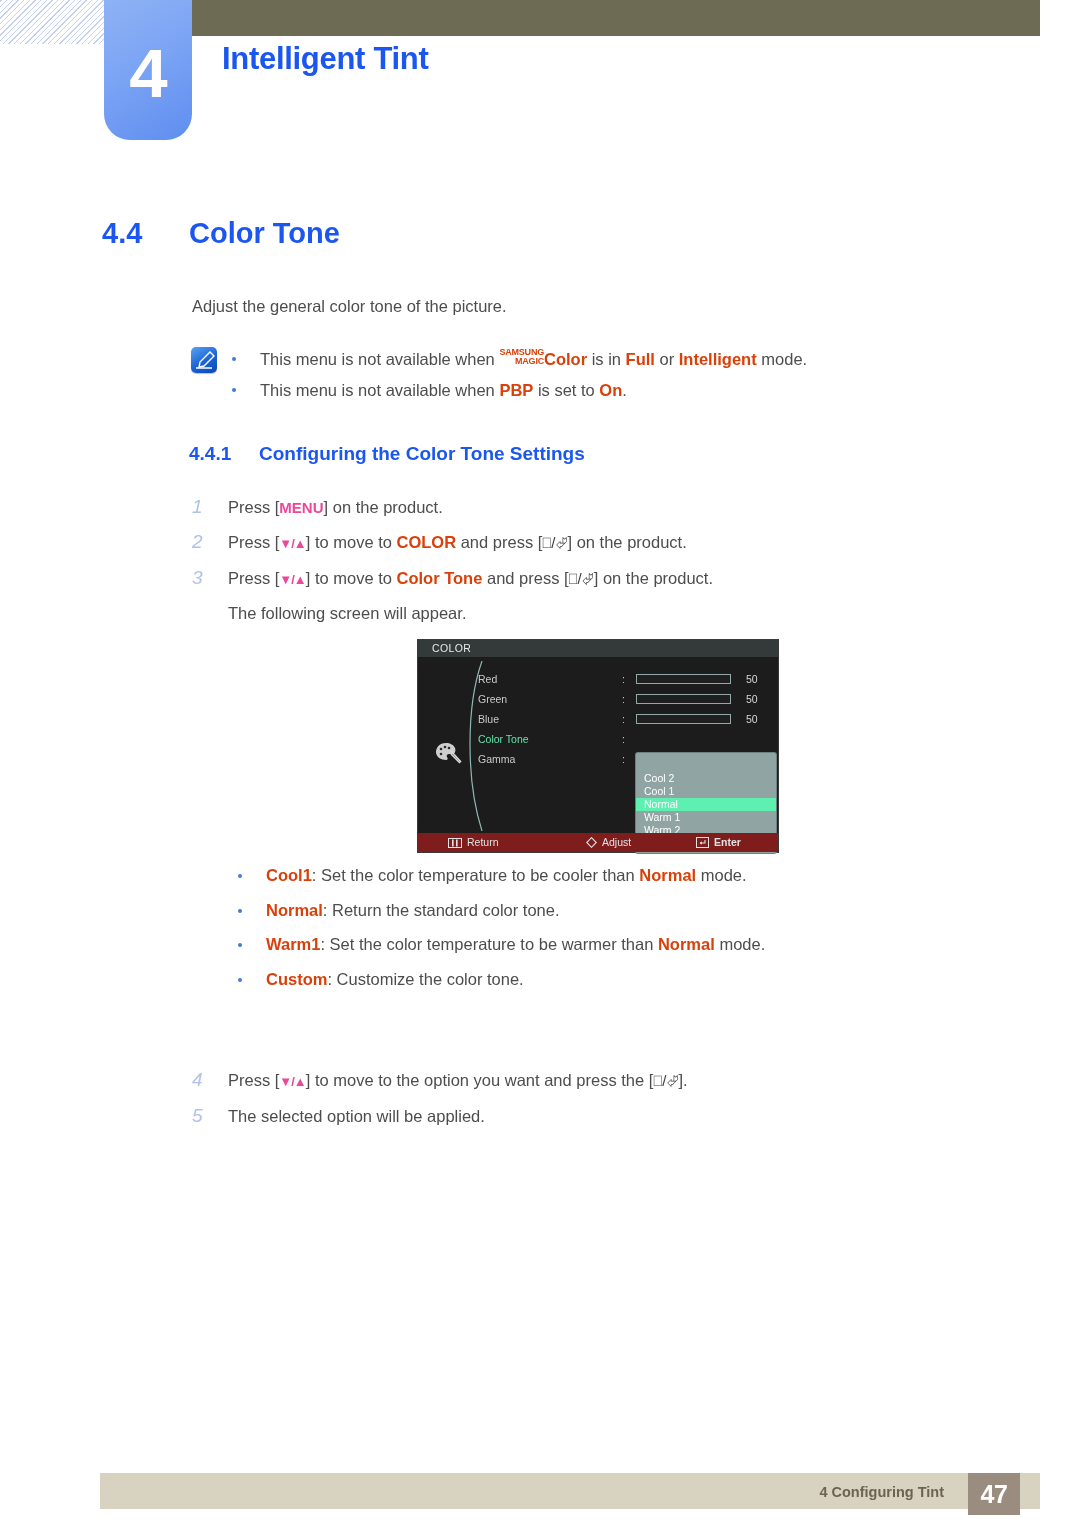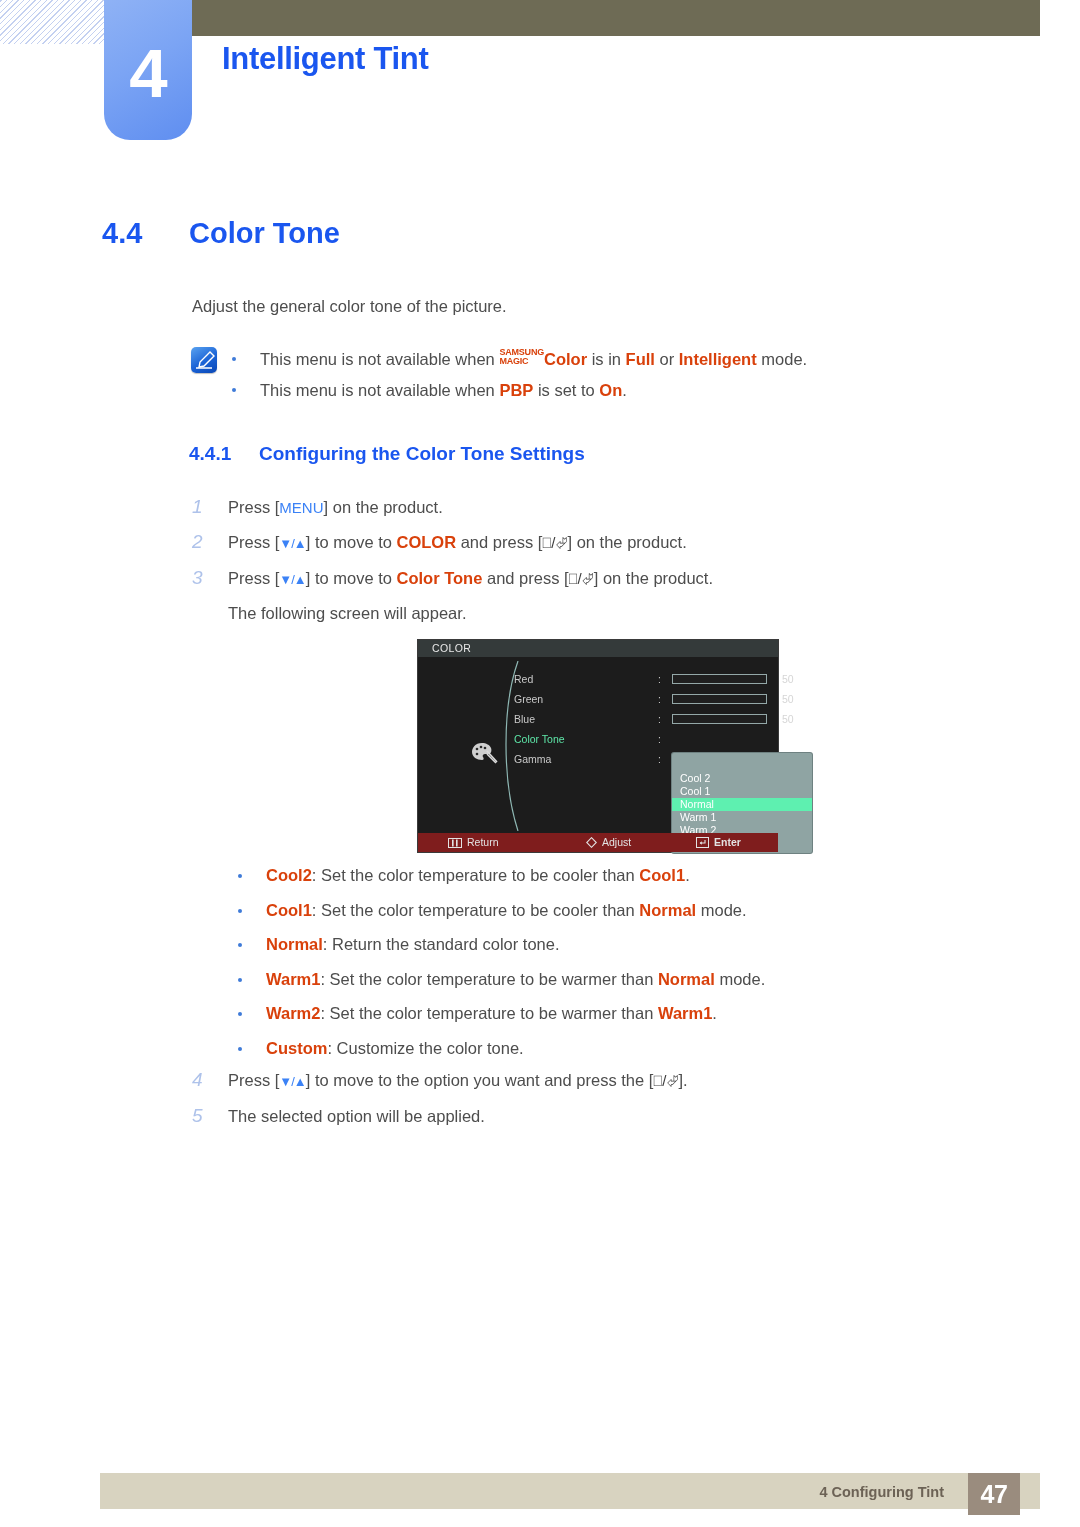--- a/index.html
+++ b/index.html
@@ -116,21 +116,21 @@
     border-radius: 50%;
     background: #3f7bd8;
   }
   .kw { color: #d9410b; font-weight: bold; }
   .magic {
     display: inline-block;
     font-size: 9px;
     font-weight: bold;
     line-height: 9px;
     color: #d9410b;
-    text-align: left;
+    text-align: right;
     vertical-align: baseline;
     position: relative;
     top: -1px;
     letter-spacing: -.2px;
   }
   .magic span { display: block; }
 
   
   .sub-num {
     position: absolute;
@@ -169,21 +169,21 @@
     font-size: 19px;
     font-style: italic;
     color: #aec2ea;
   }
   .step-sub {
     padding-left: 36px;
     font-size: 16.5px;
     line-height: 32px;
     color: #4d4d4d;
   }
-  .bk { font-weight: normal; color: #3b82f6; font-size: 15px; }
+  .bk { font-weight: bold; color: #ec4899; font-size: 15px; }
   .glyph { font-size: 15px; color: #3b3b3b; }
   .arrowbox { letter-spacing: -1px; font-size: 13px; }
 
   
   .osd {
     position: absolute;
     left: 418px; top: 640px;
     width: 360px; height: 212px;
     background: #1c1c1c;
     color: #d7d7d7;
@@ -195,21 +195,20 @@
     background: #343a3a;
     color: #e8e8e8;
     font-size: 10.5px;
     line-height: 17px;
     padding-left: 14px;
     letter-spacing: .4px;
   }
   .osd-body {
     position: relative;
     height: 203px;
-    margin-left: 36px;
   }
   .osd-arc {
     position: absolute;
     left: 44px; top: 4px;
     width: 26px; height: 170px;
   }
   .palette-icon {
     position: absolute;
     left: 16px; top: 84px;
     width: 30px; height: 24px;
@@ -474,33 +473,27 @@
         <path d="M9 3 L9 6 L4 6" fill="none" stroke="#e3e3e3" stroke-width="1.1"></path>
         <path d="M5.8 4.3 L3.6 6 L5.8 7.7 Z" fill="#e3e3e3"></path>
       </svg>
       <span>Enter</span>
     </span>
   </div>
 </div>
 
 <div class="opts">
   <div class="opt">
-    <span class="dot"></span><span class="kw">Cool2</span><span>: </span><span>Set the color temperature to be cooler than </span><span class="kw">Cool1</span><span>.</span>
-  </div>
-  <div class="opt">
     <span class="dot"></span><span class="kw">Cool1</span><span>: </span><span>Set the color temperature to be cooler than </span><span class="kw">Normal</span><span> mode.</span>
   </div>
   <div class="opt">
     <span class="dot"></span><span class="kw">Normal</span><span>: </span><span>Return the standard color tone.</span><span class="kw"></span><span></span>
   </div>
   <div class="opt">
     <span class="dot"></span><span class="kw">Warm1</span><span>: </span><span>Set the color temperature to be warmer than </span><span class="kw">Normal</span><span> mode.</span>
-  </div>
-  <div class="opt">
-    <span class="dot"></span><span class="kw">Warm2</span><span>: </span><span>Set the color temperature to be warmer than </span><span class="kw">Warm1</span><span>.</span>
   </div>
   <div class="opt">
     <span class="dot"></span><span class="kw">Custom</span><span>: </span><span>Customize the color tone.</span><span class="kw"></span><span></span>
   </div>
 </div>
 
 <div class="steps2">
   <div class="step">
     <span class="sn">4</span><span>Press [</span><span class="bk arrowbox">▼/▲</span><span>] to move to the option you want and press the [</span><span class="glyph">⎕/⏎</span><span>].</span>
   </div>

